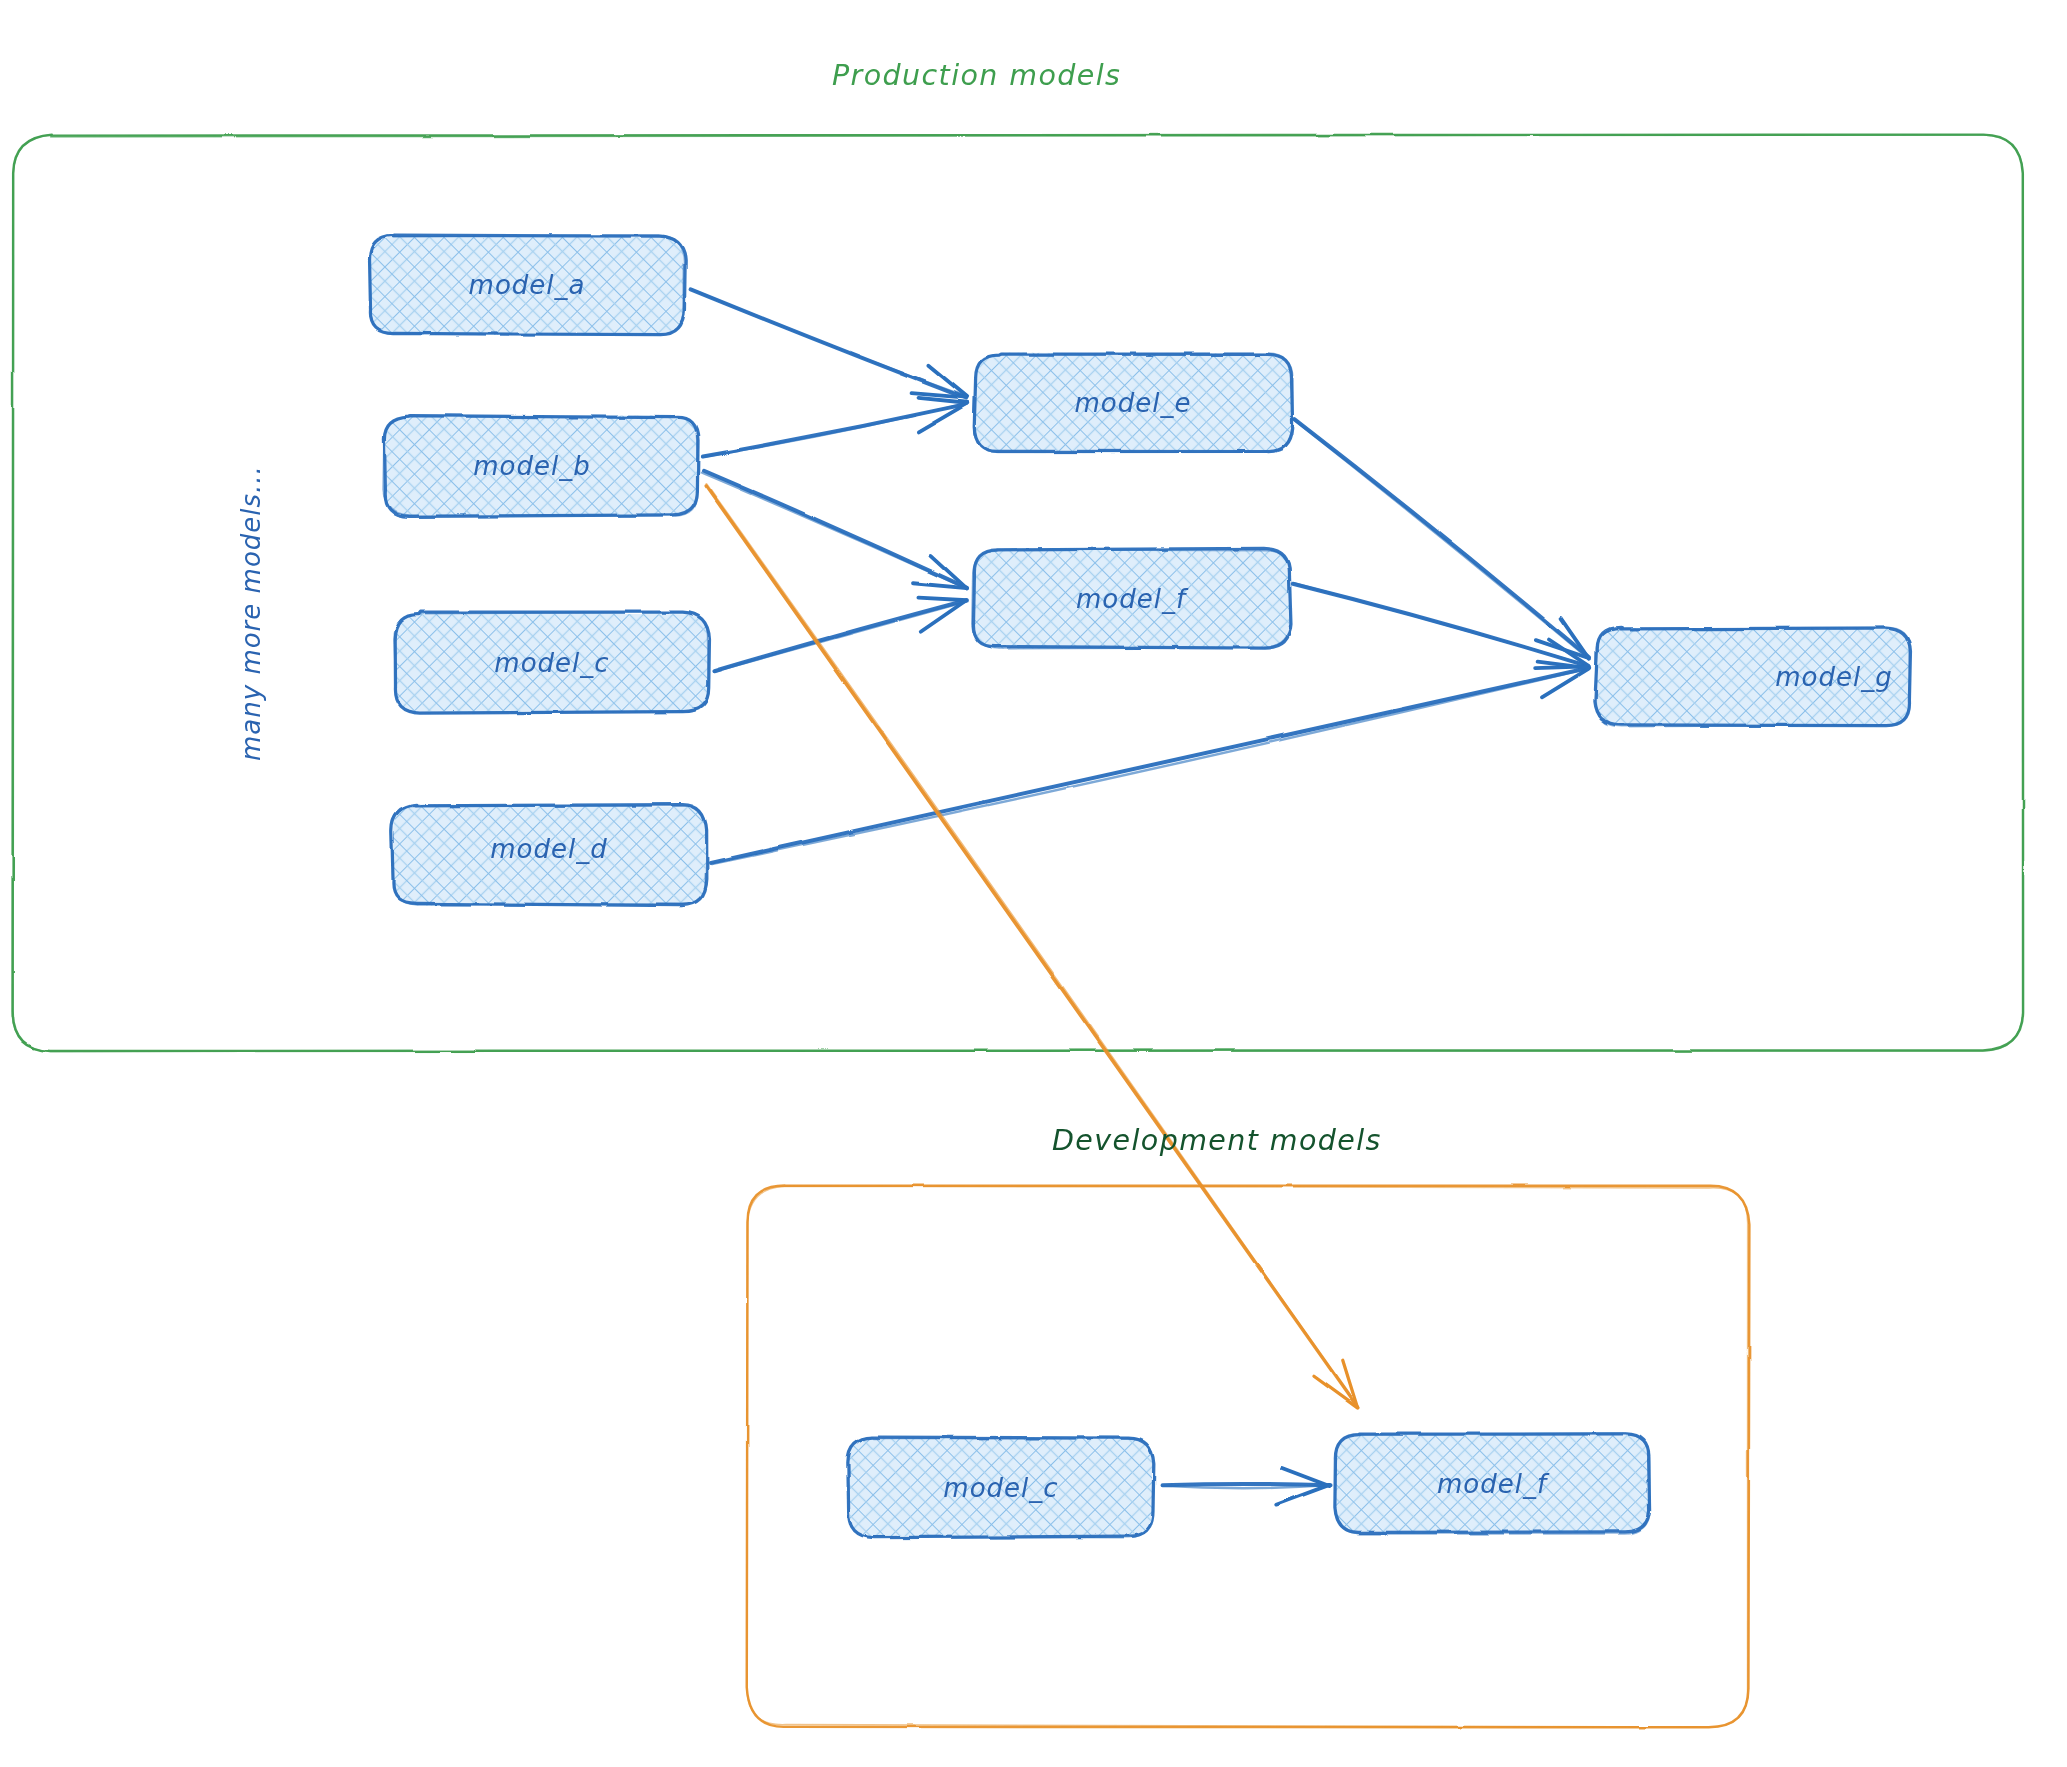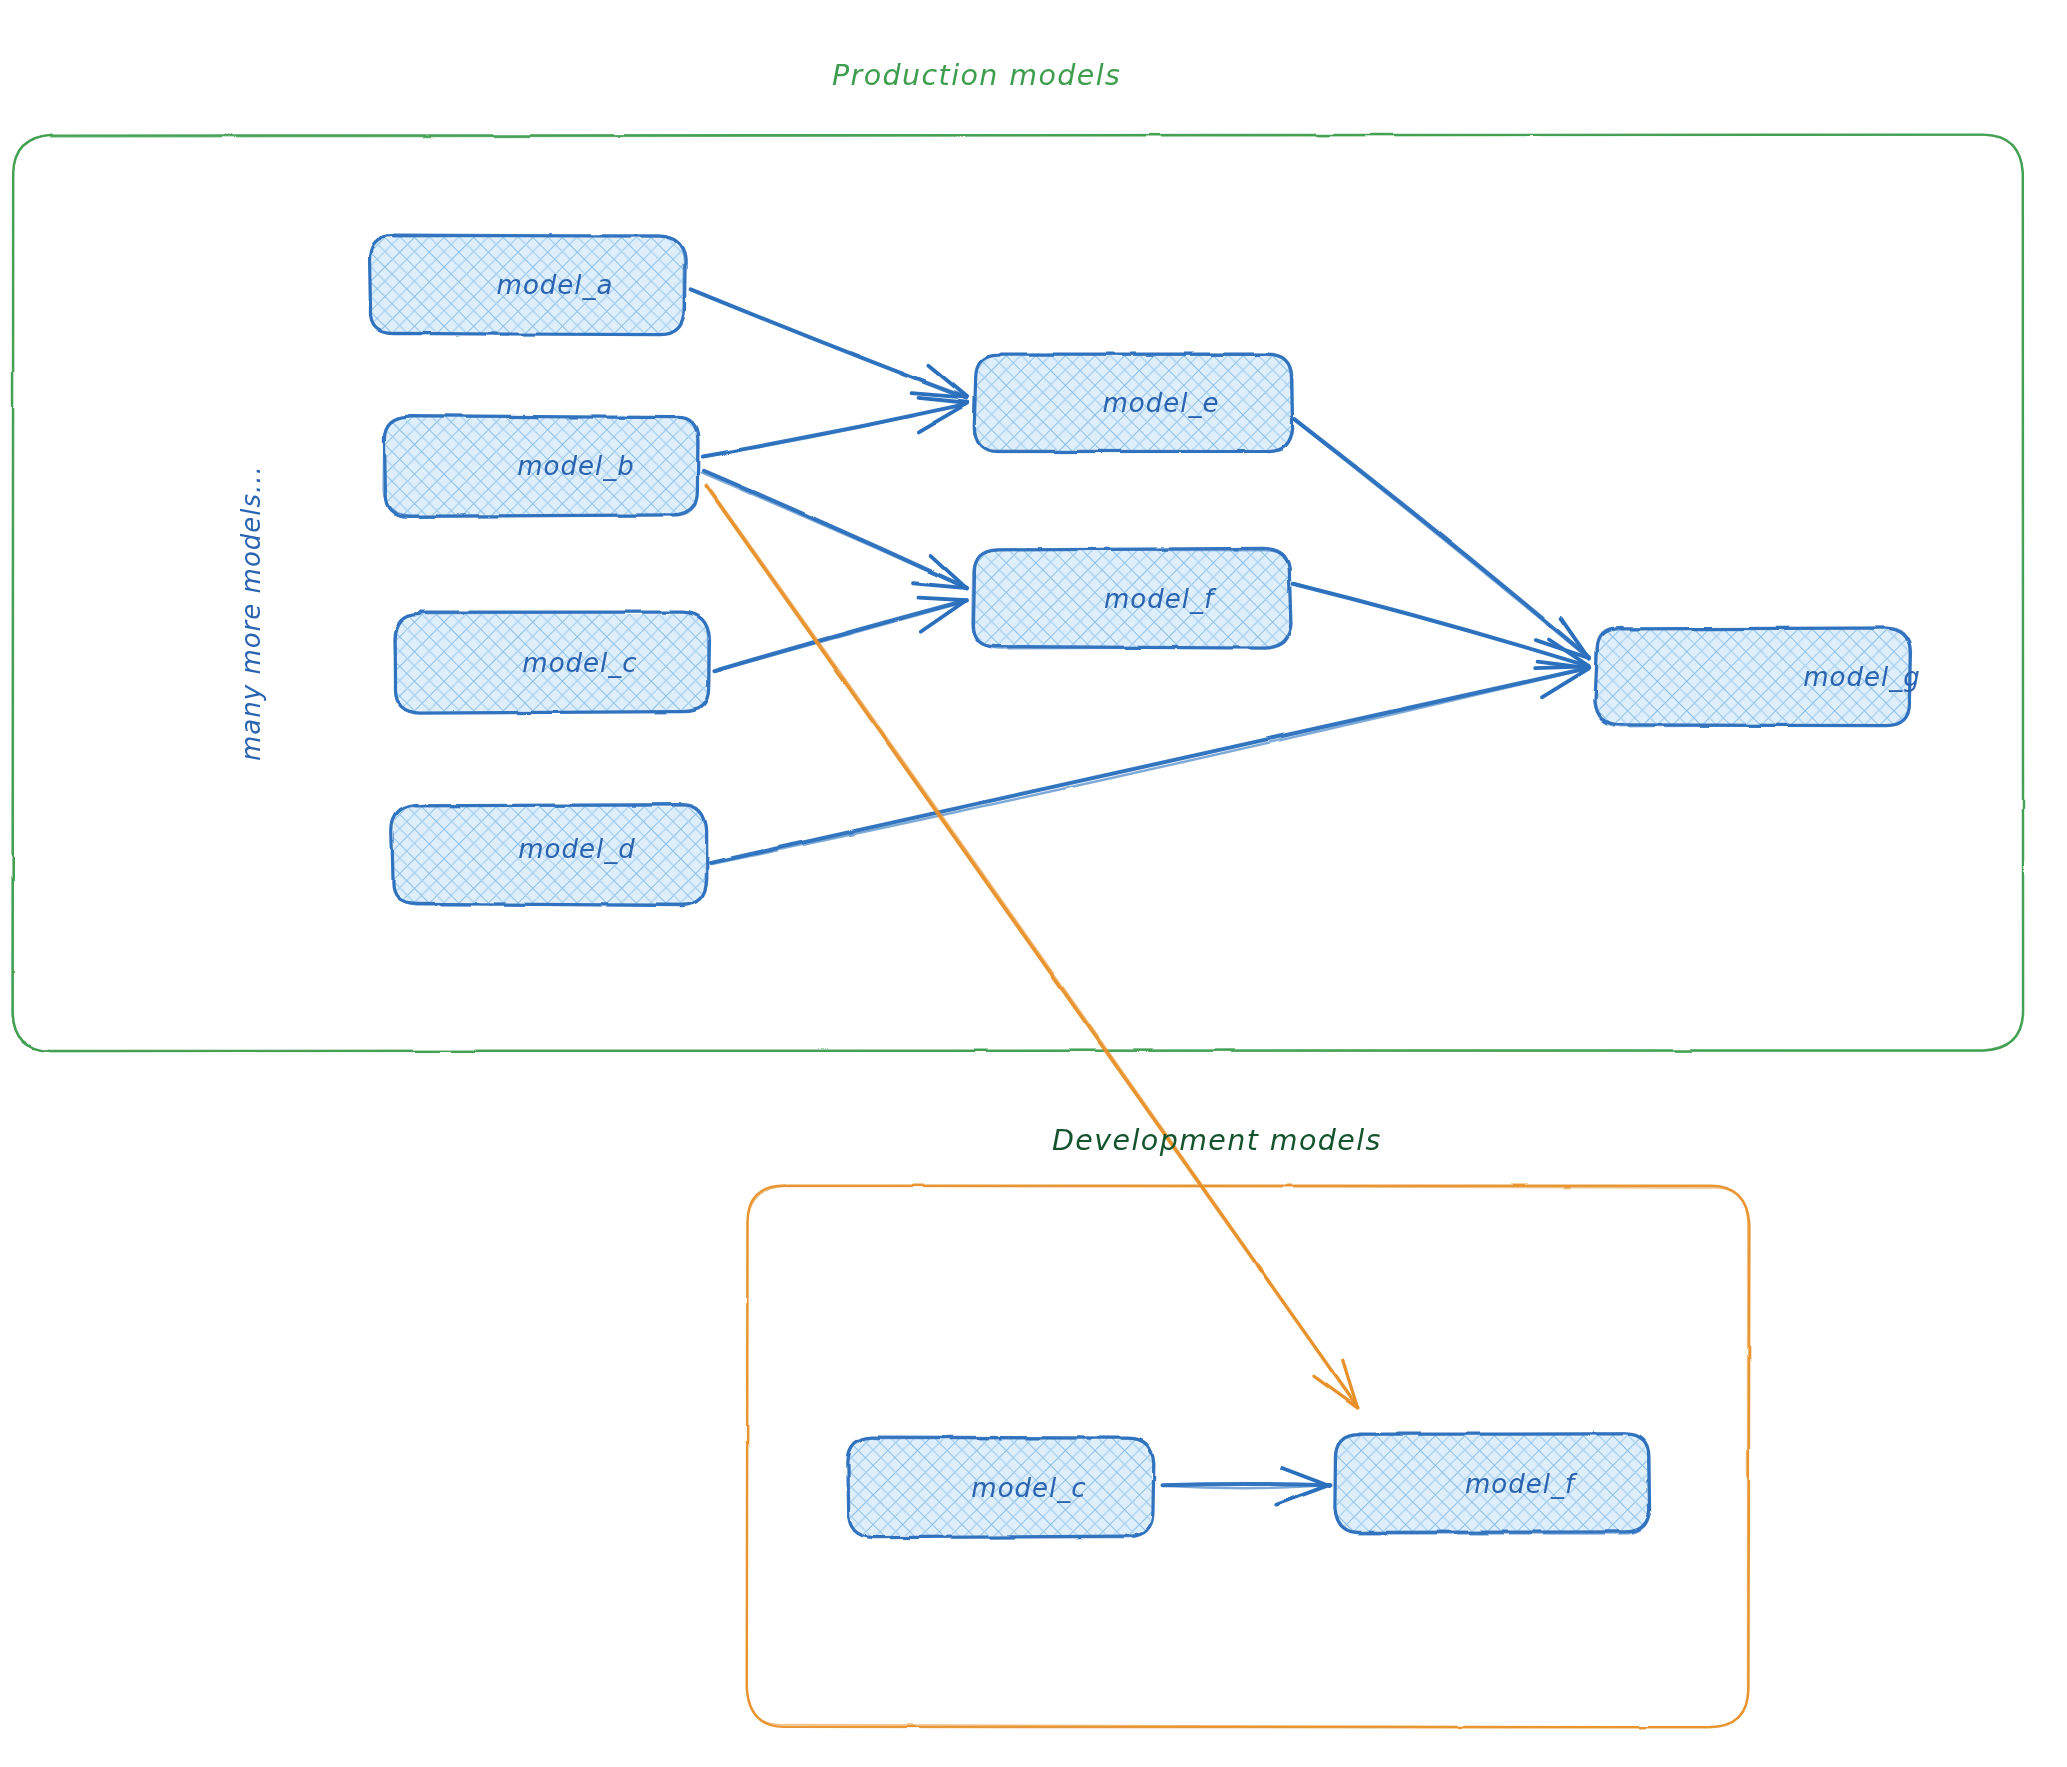--- a/index.html
+++ b/index.html
@@ -40,21 +40,20 @@
   .node-label {
     position: absolute;
     white-space: nowrap;
     font-family: "DejaVu Sans", sans-serif;
     font-size: 26px;
     font-style: italic;
     letter-spacing: 1px;
     color: #2a63b0;
     pointer-events: none;
     transform: translate(-50%, -50%);
-    margin-left: 28px;
   }
   .side-note {
     position: absolute;
     white-space: nowrap;
     font-family: "DejaVu Sans", sans-serif;
     font-size: 26px;
     font-style: italic;
     letter-spacing: 1px;
     color: #2a63b0;
     transform-origin: 0 0;
@@ -501,21 +500,21 @@
         </g>
       </g>
   </svg>
 
   <div id="titles-layer">
       <div class="grp-title prod" style="left: 832px; top: 59px;">Production models</div>
       <div class="grp-title dev" style="left: 1052px; top: 1124px;">Development models</div>
     </div>
   <div id="labels-layer">
       <div class="node-label" style="left: 527px; top: 285px;">model_a</div>
-      <div class="node-label" style="left: 548px; top: 466px;">model_b</div>
+      <div class="node-label" style="left: 532px; top: 466px;">model_b</div>
       <div class="node-label" style="left: 552px; top: 663px;">model_c</div>
       <div class="node-label" style="left: 549px; top: 849px;">model_d</div>
       <div class="node-label" style="left: 1133px; top: 403px; text-align: right;">model_e</div>
       <div class="node-label" style="left: 1131px; top: 599px;">model_f</div>
       <div class="node-label" style="left: 1834px; top: 677px;">model_g</div>
       <div class="node-label" style="left: 1001px; top: 1488px;">model_c</div>
       <div class="node-label" style="left: 1492px; top: 1484px;">model_f</div>
     </div>
   <div id="notes-layer">
       <div class="side-note" style="left: 236px; top: 761px;">many more models...</div>

